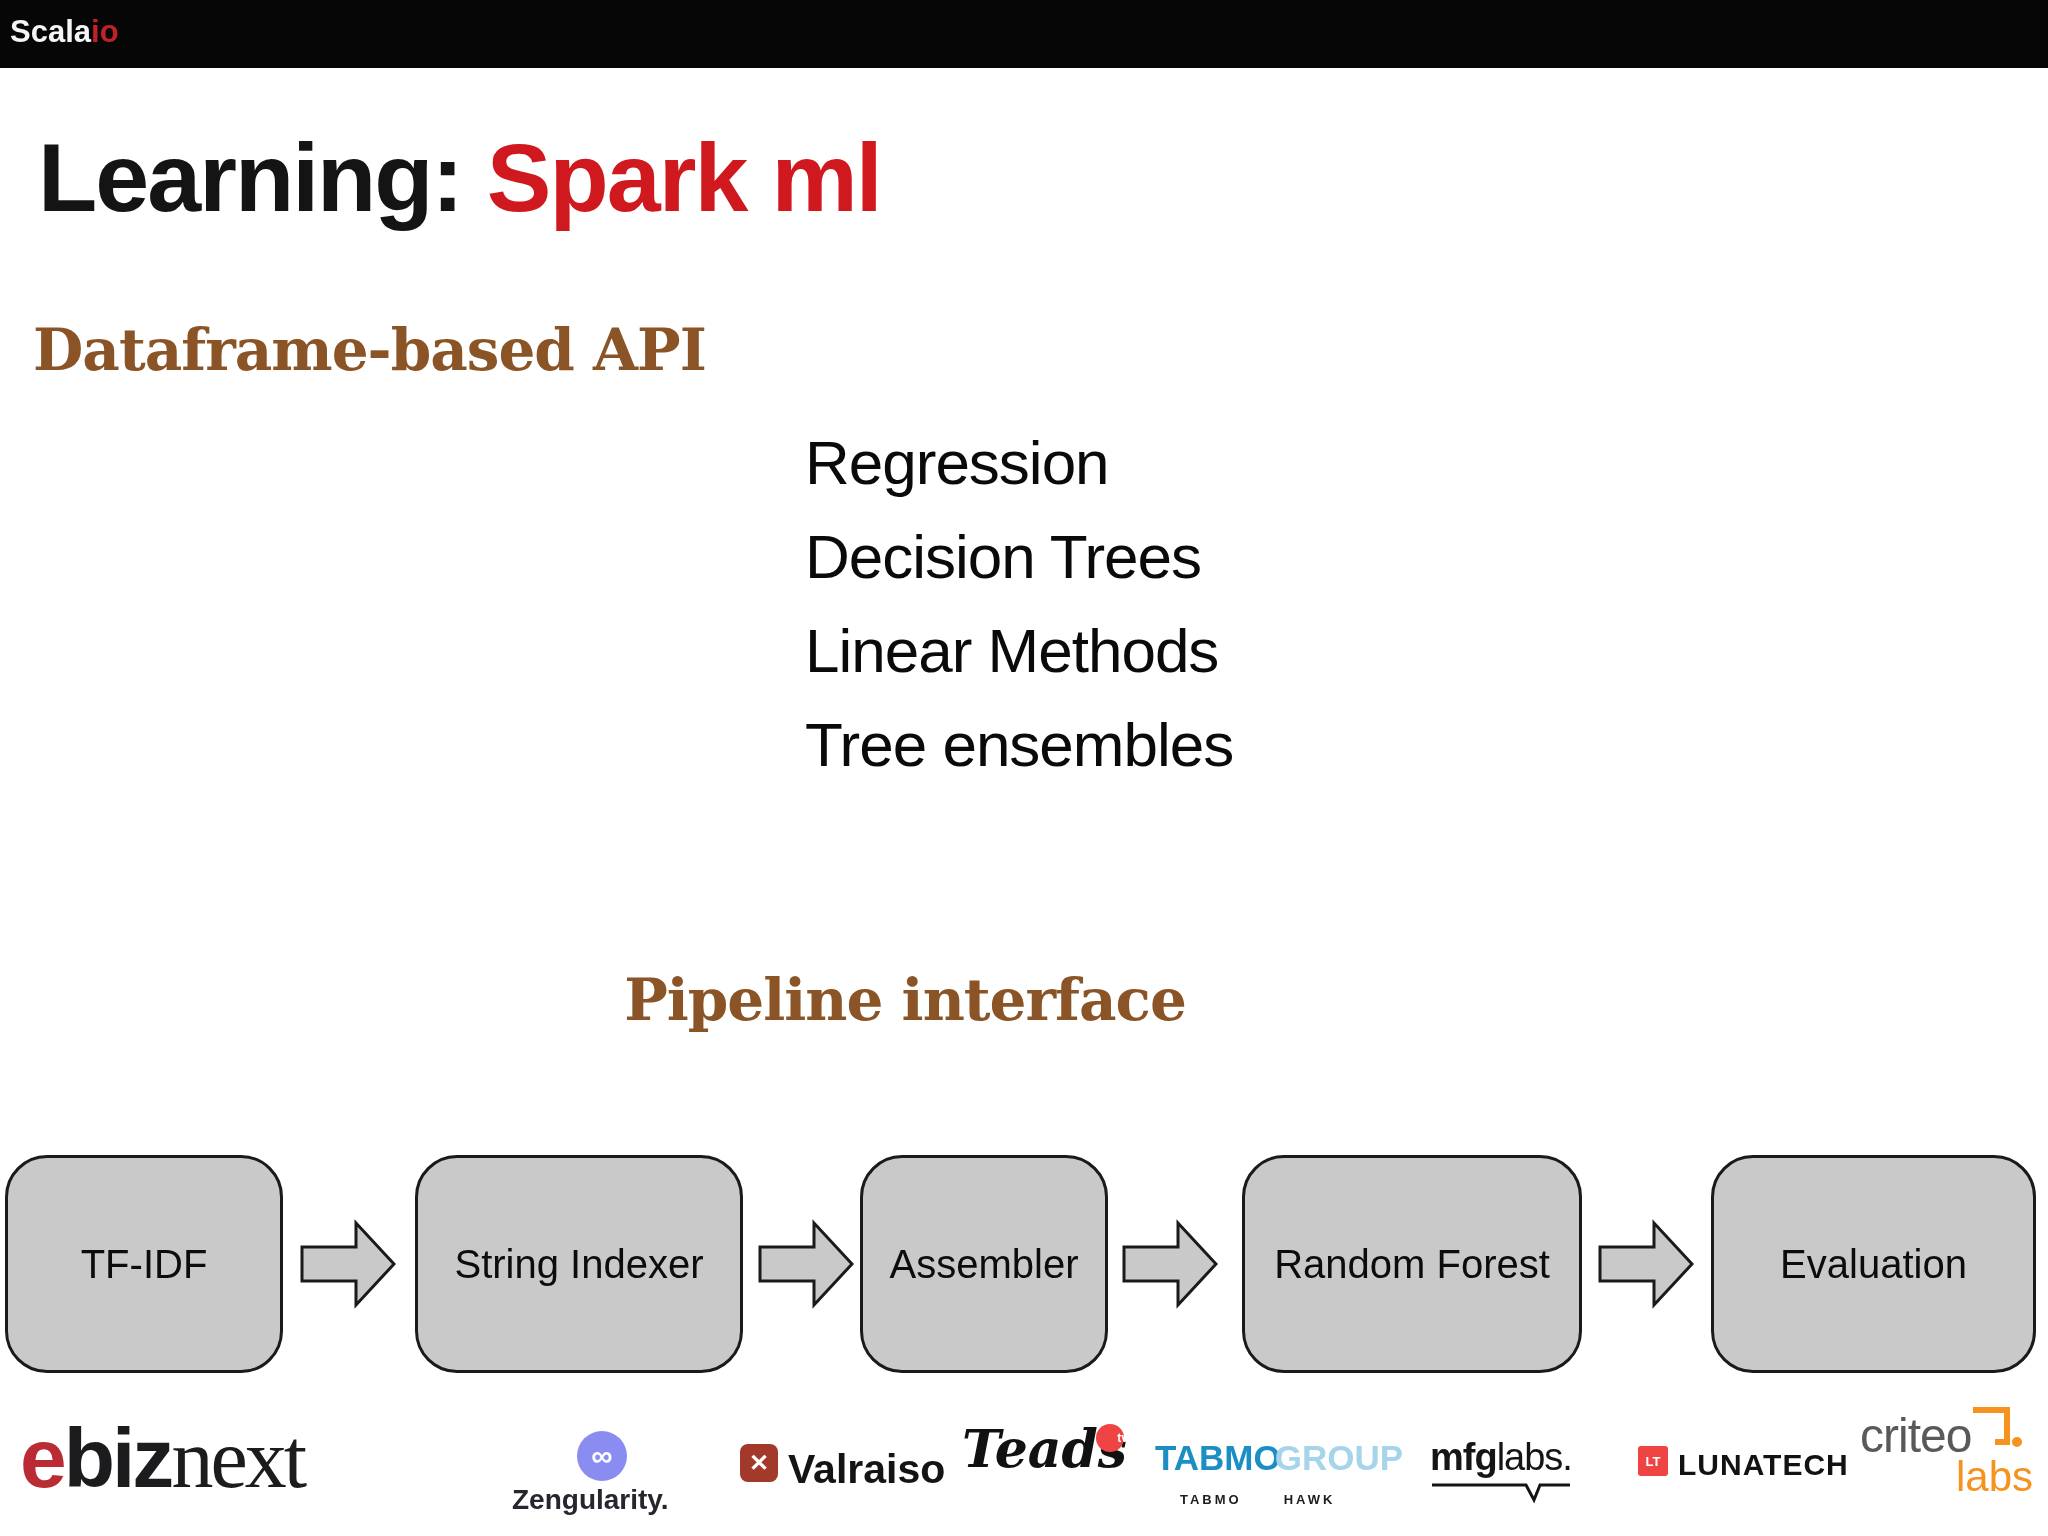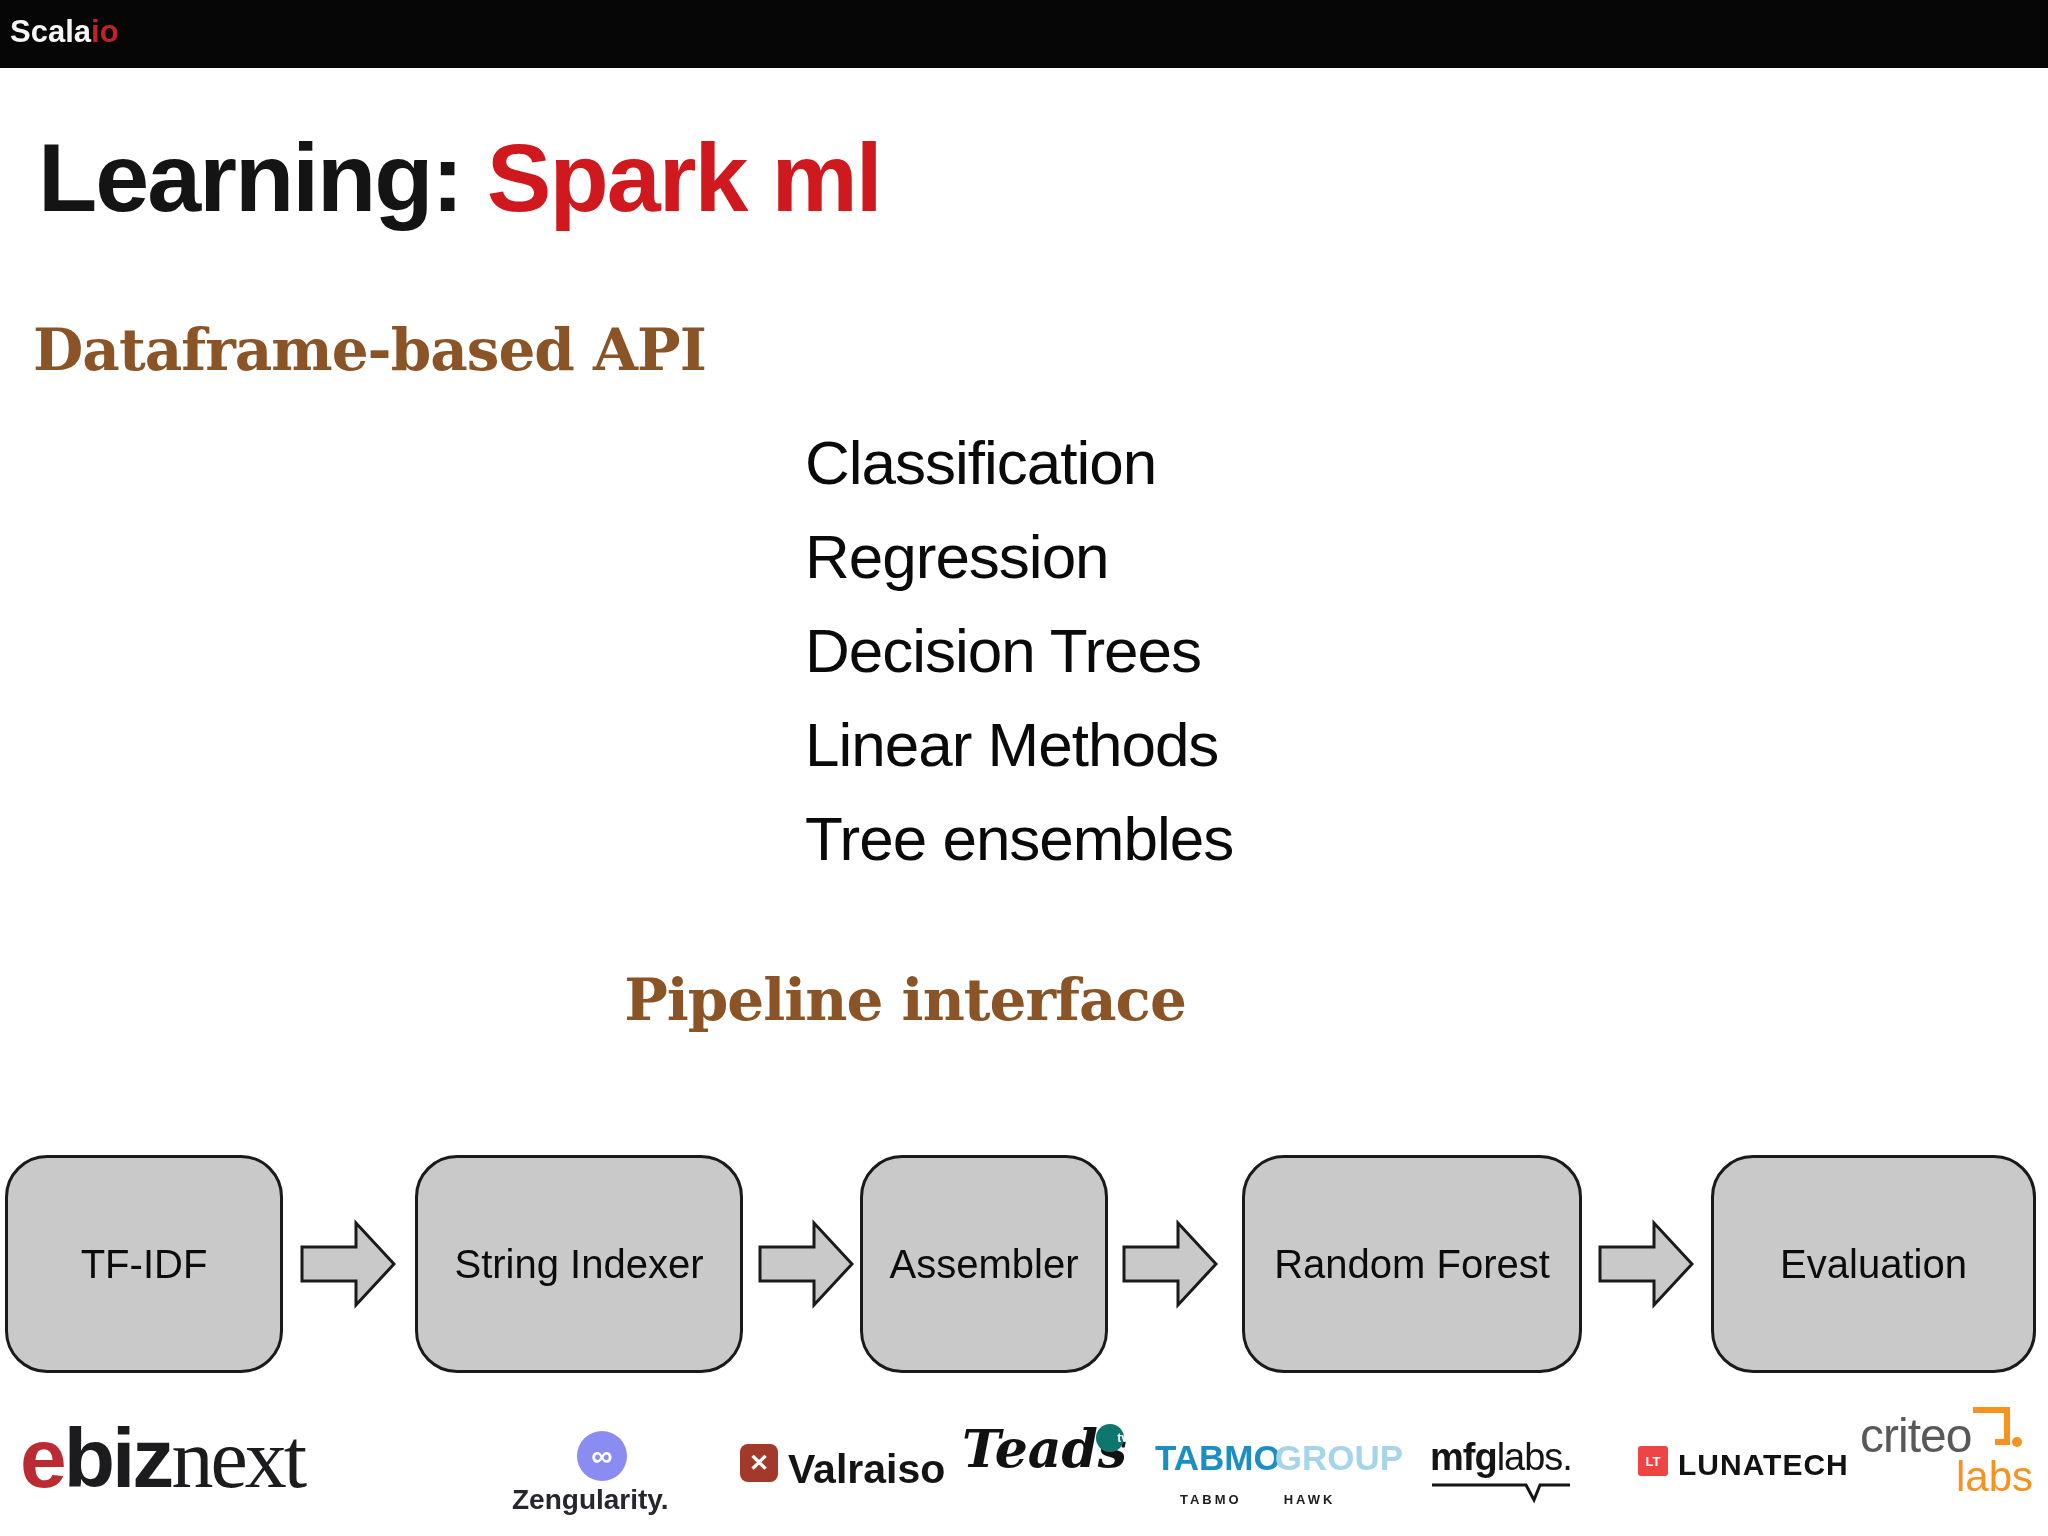--- a/index.html
+++ b/index.html
@@ -100,21 +100,21 @@
     font-size:41px; font-weight:900; color:#141414;
   }
 
   .teads-label {
     position:absolute; left:962px; top:1418px;
     font-family:"DejaVu Serif", serif; font-style:italic; font-weight:bold;
     font-size:52px; color:#111111;
   }
   .teads-badge {
     position:absolute; left:1096px; top:1424px; width:28px; height:28px;
-    background:#0f766e; border-radius:50%;
+    background:#ef4444; border-radius:50%;
     display:flex; align-items:center; justify-content:center;
     color:#ffffff; font-size:12px; font-weight:bold;padding-left:25px;
   }
 
   .tabmo { left:1155px; top:1438px; font-size:35px; font-weight:800; }
   .tabmo .tabmo-name  { color:#1b8fc4; }
   .tabmo .tabmo-group { color:#a6d4ea; margin-left:-6px; }
   .tabmo-sub { position:absolute; left:1180px; top:1492px; font-size:13px; font-weight:bold; color:#1d1d1d; letter-spacing:3px; }
   .tabmo-sub .sub-right { margin-left:42px; }
 
@@ -148,21 +148,20 @@
   </div>
 </div>
 
 <div class="title">
   <span>Learning: </span><span class="title-highlight">Spark ml</span>
 </div>
 
 <div class="h-brown h-dataframe">Dataframe-based API</div>
 
 <div class="method-list">
-  <div>Classification</div>
   <div>Regression</div>
   <div>Decision Trees</div>
   <div>Linear Methods</div>
   <div>Tree ensembles</div>
 </div>
 
 <div class="h-brown h-pipeline">Pipeline interface</div>
 
 <div class="stage stage-1">TF-IDF</div>
 <svg class="flow-arrow arrow-1" viewBox="0 0 96 100">

